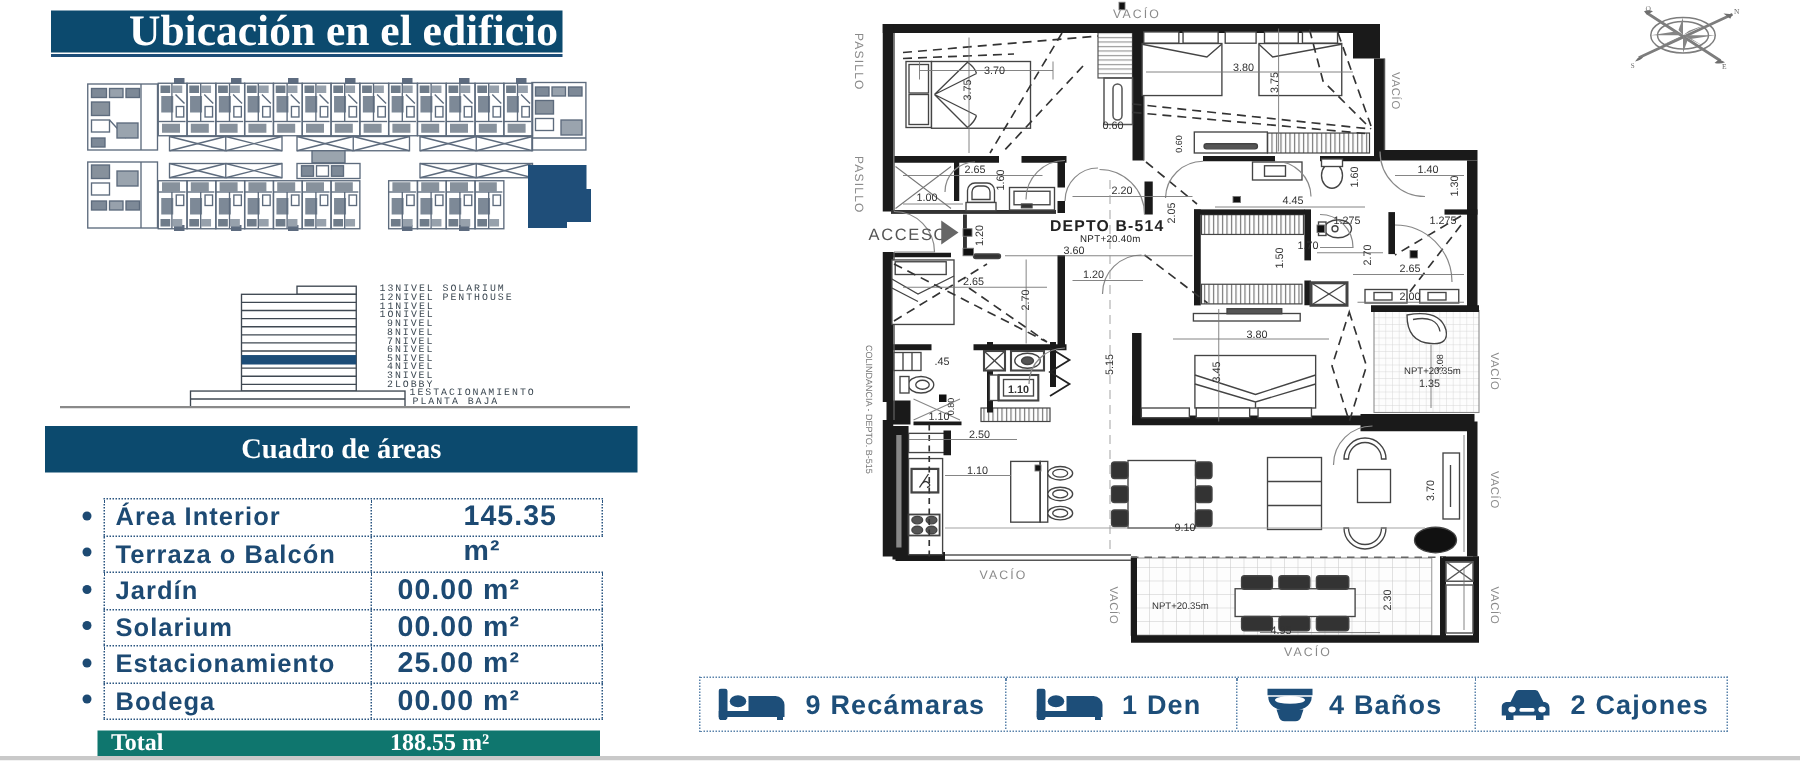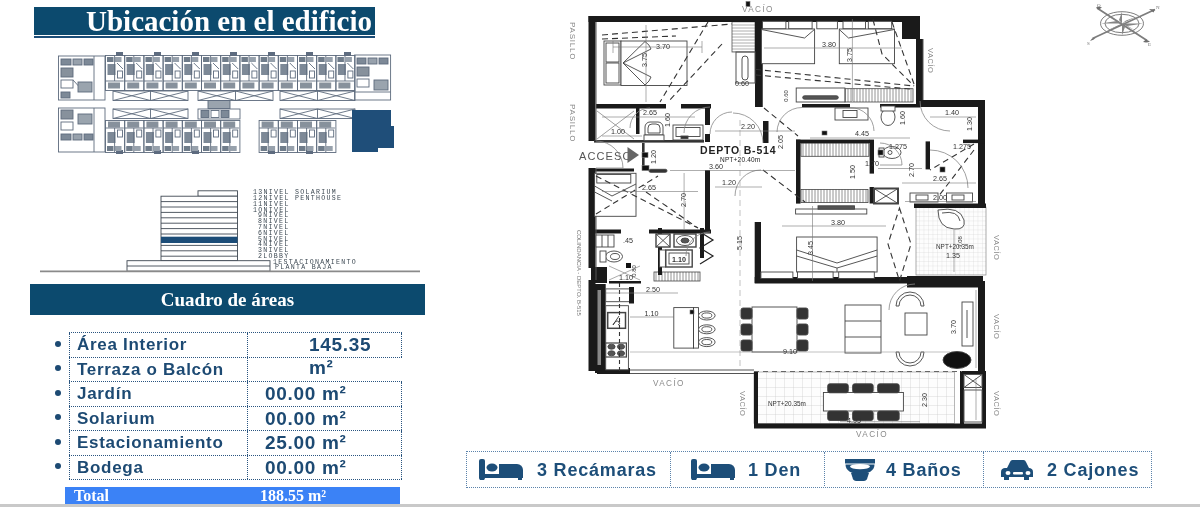--- a/index.html
+++ b/index.html
@@ -213,41 +213,41 @@
 </div>
 <div class="abs" style="left:55px;top:332px;width:8px;height:147px;">
   <div class="blt" style="top:9px;"></div>
     <div class="blt" style="top:33px;"></div>
   <div class="blt" style="top:58px;"></div>
     <div class="blt" style="top:82px;"></div>
   <div class="blt" style="top:107px;"></div>
     <div class="blt" style="top:131px;"></div>
 </div>
 
-<div class="abs" style="left:65px;top:487px;width:335px;height:18px;background:#3b82f6;color:#fff;font-family:'Liberation Serif',serif;font-weight:bold;font-size:16px;line-height:18px;">
+<div class="abs" style="left:65px;top:487px;width:335px;height:18px;background:#0f766e;color:#fff;font-family:'Liberation Serif',serif;font-weight:bold;font-size:16px;line-height:18px;">
   <span style="position:absolute;left:9px;">Total</span>
   <span style="position:absolute;left:195px;">188.55 m²</span>
 </div>
 
 <div class="abs" style="left:0;top:504px;width:1200px;height:3px;background:#c9c9c9;"></div>
 
 <div class="abs" style="left:466px;top:451px;width:686px;height:37px;border:1.5px dotted #5b83ab;box-sizing:border-box;">
   <div class="abs" style="left:203px;top:0;width:0;height:34px;border-left:1.5px dotted #5b83ab;"></div>
   <div class="abs" style="left:357px;top:0;width:0;height:34px;border-left:1.5px dotted #5b83ab;"></div>
   <div class="abs" style="left:516px;top:0;width:0;height:34px;border-left:1.5px dotted #5b83ab;"></div>
 
   <svg class="abs" style="left:12px;top:7px;" width="46" height="21" viewBox="0 0 46 21">
     <rect x="0" y="0" width="6" height="21" rx="2" fill="#1d4e79"></rect>
     <rect x="0" y="15" width="44" height="4" fill="#1d4e79"></rect>
     <rect x="1" y="17" width="4" height="4" fill="#1d4e79"></rect>
     <rect x="39" y="17" width="4" height="4" fill="#1d4e79"></rect>
     <ellipse cx="13" cy="8.5" rx="5.5" ry="4" fill="#1d4e79"></ellipse>
     <path fill="#1d4e79" d="M20 5 h18 a6 6 0 0 1 6 6 v4 H20 Z"></path>
   </svg>
-  <span class="abs ic-txt" style="left:70px;top:8px;">3 Recámaras</span>
+  <span class="abs ic-txt" style="left:70px;top:8px;">9 Recámaras</span>
 
   <svg class="abs" style="left:224px;top:7px;" width="46" height="21" viewBox="0 0 46 21">
     <rect x="0" y="0" width="6" height="21" rx="2" fill="#1d4e79"></rect>
     <rect x="0" y="15" width="44" height="4" fill="#1d4e79"></rect>
     <rect x="1" y="17" width="4" height="4" fill="#1d4e79"></rect>
     <rect x="39" y="17" width="4" height="4" fill="#1d4e79"></rect>
     <ellipse cx="13" cy="8.5" rx="5.5" ry="4" fill="#1d4e79"></ellipse>
     <path fill="#1d4e79" d="M20 5 h18 a6 6 0 0 1 6 6 v4 H20 Z"></path>
   </svg>
   <span class="abs ic-txt" style="left:281px;top:8px;">1 Den</span>

